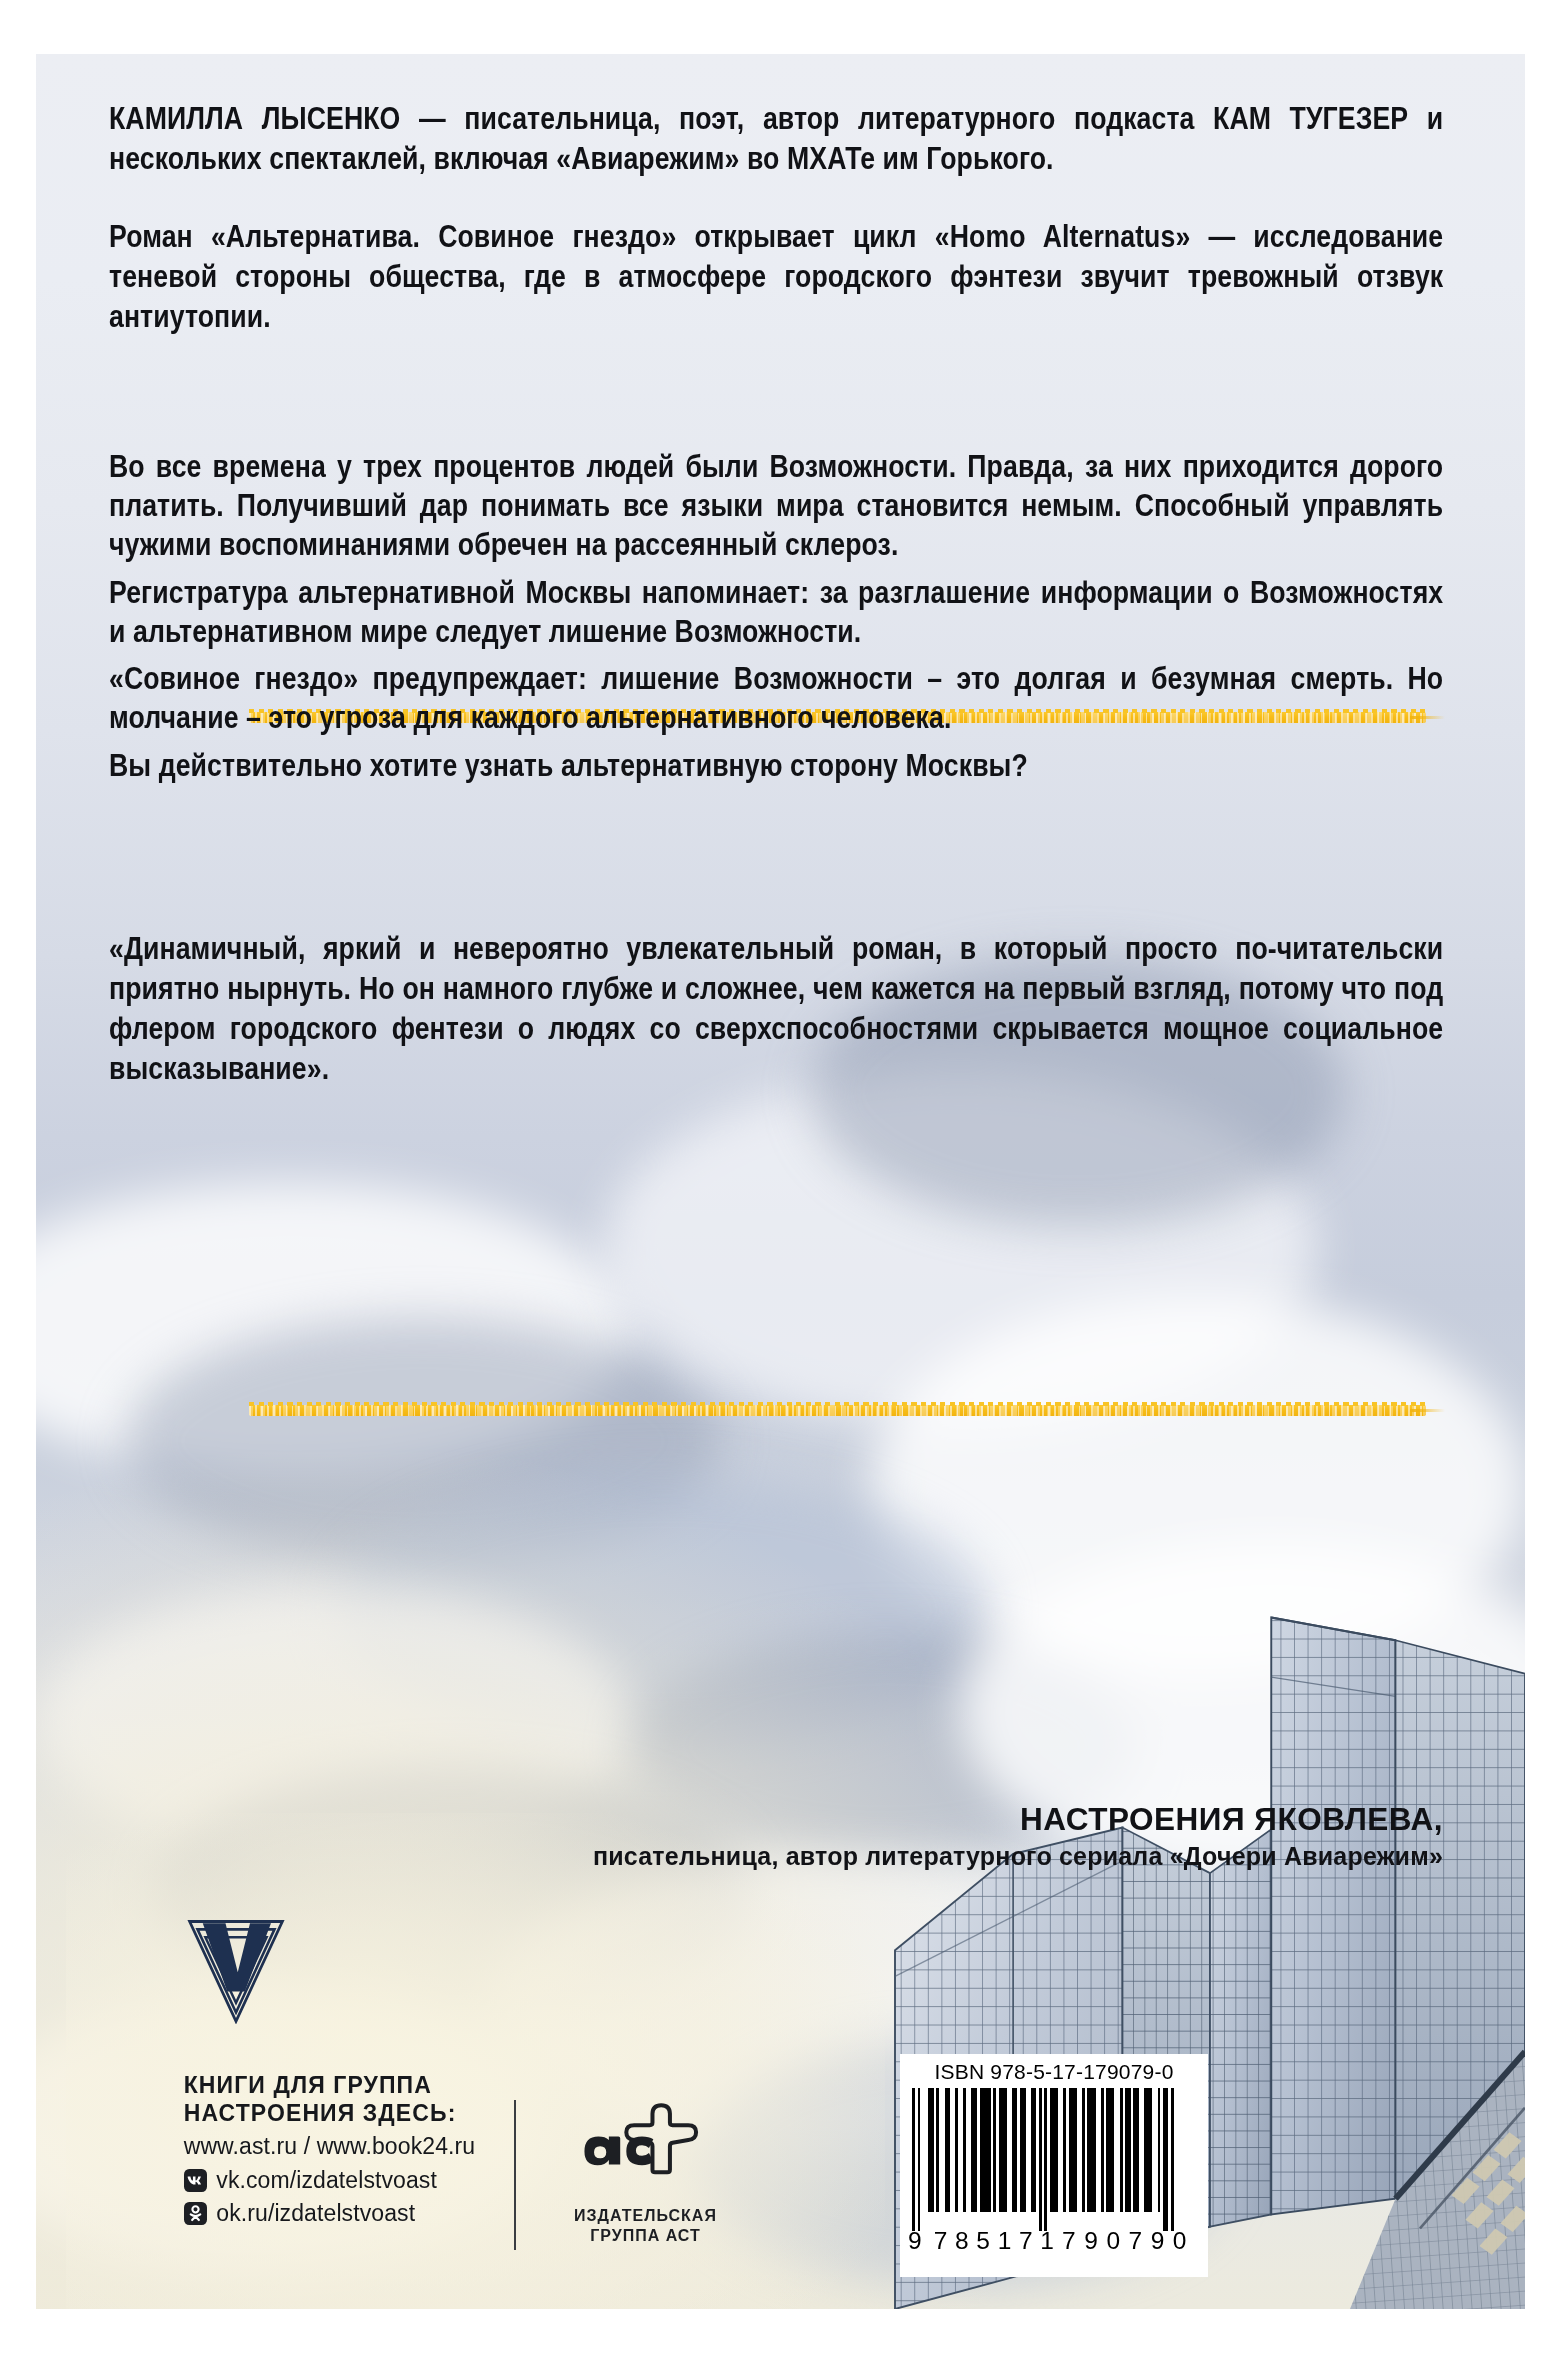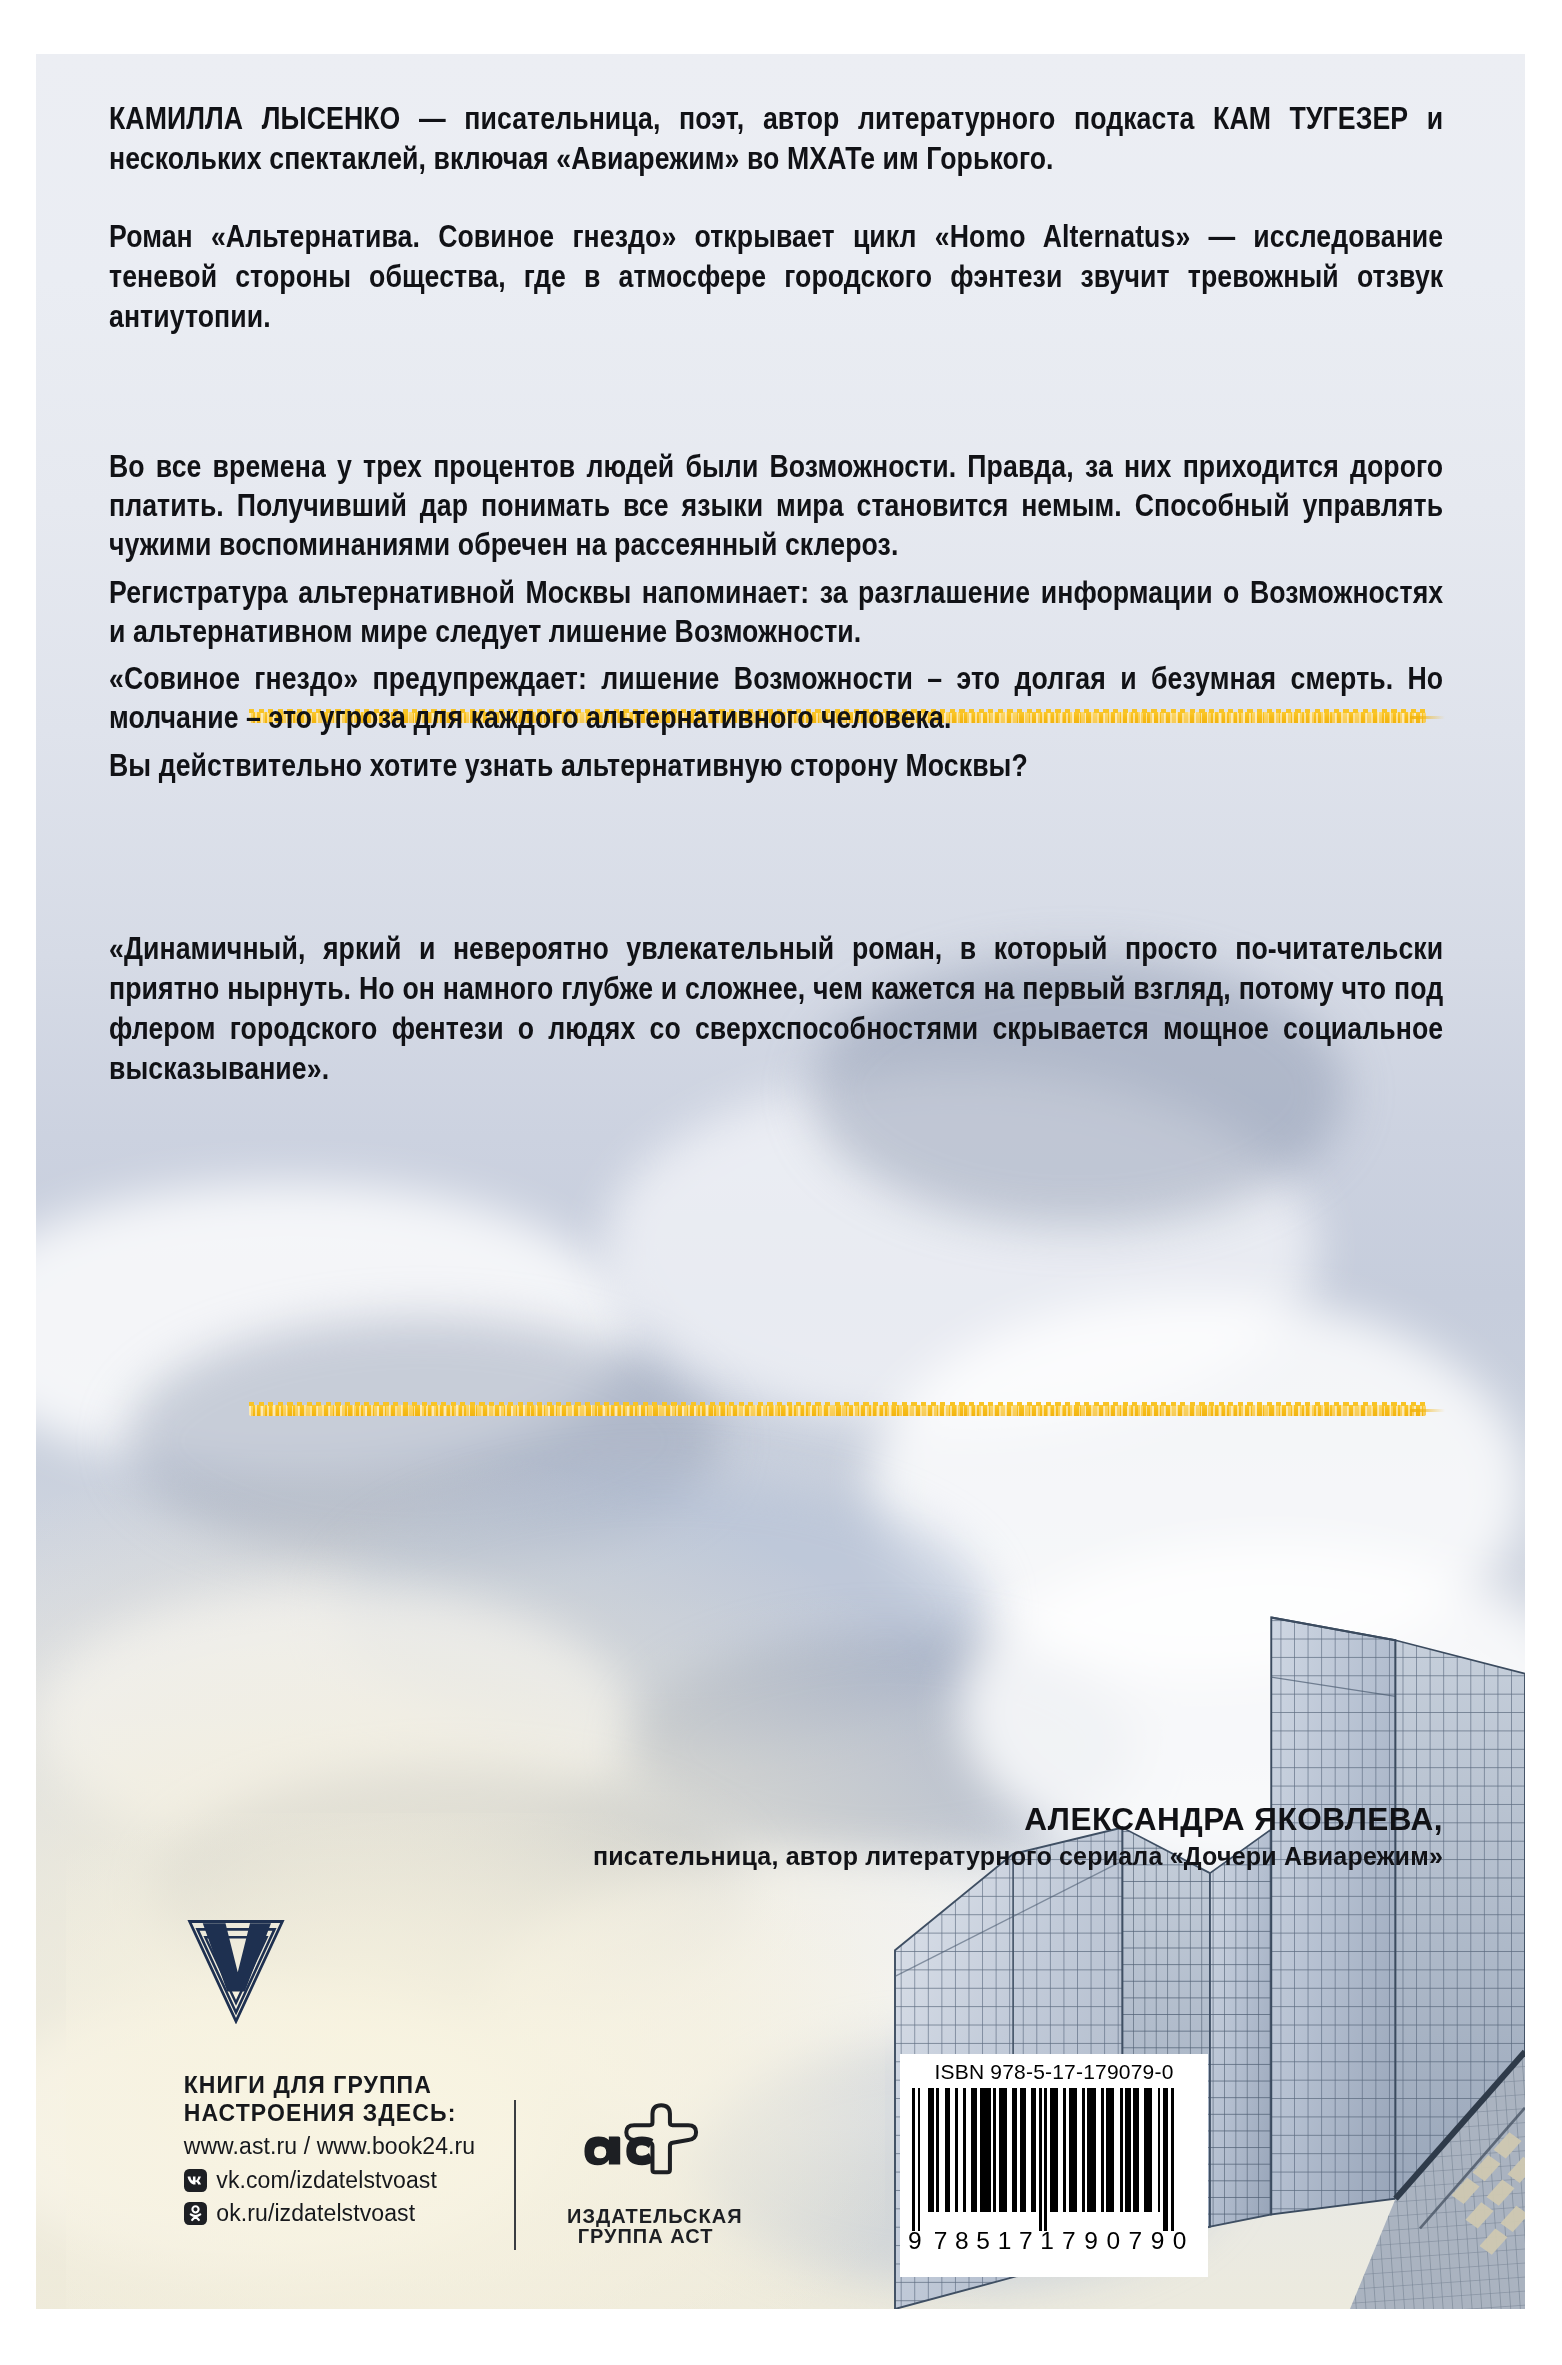--- a/index.html
+++ b/index.html
@@ -134,21 +134,21 @@
 
   
   .vrule{position:absolute;left:332px;top:191px;width:1.7px;height:150px;background:#3a3d42;}
 
   
   .astlogo{position:absolute;left:385px;top:189px;width:157px;height:157px;}
   .astlogo svg{display:block;}
   .astlogo .cap{
     margin-top:2.6px;text-align:center;color:#1d1f23;
     font-family:"Liberation Sans",sans-serif;font-weight:700;
-    font-size:20px;line-height:20px;letter-spacing:1px;
+    font-size:16px;line-height:20px;letter-spacing:1px;
   }
 
   
   .barcode{position:absolute;left:718px;top:145px;width:308px;height:223px;background:#ffffff;}
   .barcode .isbn{
     text-align:center;color:#000;font-family:"Liberation Sans",sans-serif;
     font-weight:400;font-size:21px;letter-spacing:0.2px;padding-top:6.1px;
   }
   .bars{position:absolute;left:12.2px;top:34px;width:280px;height:143px;display:flex;align-items:flex-start;}
   .bars i{display:block;background:#000;height:100%;}
@@ -287,21 +287,21 @@
 
     <div class="divider" id="divider-2">
       <span class="stroke"></span>
         <span class="tail"></span>
     </div>
 
     <div class="blk-blurb">
       <p class="p last-justify">«Динамичный, яркий и невероятно увлекательный роман, в который просто по-читательски приятно нырнуть. Но он намного глубже и сложнее, чем кажется на первый взгляд, потому что под флером городского фентези о людях со сверхспособностями скрывается мощное социальное высказывание».</p>
     </div>
 
-    <div class="attrib" id="attrib-name">АЛЕКСАНДРА ЯКОВЛЕВА,</div>
+    <div class="attrib" id="attrib-name">НАСТРОЕНИЯ ЯКОВЛЕВА,</div>
     <div class="attrib" id="attrib-role">писательница, автор литературного сериала «Дочери Авиарежим»</div>
 
     <div class="footer">
 
       <div class="vlogo">
         <svg viewBox="0 0 112 122" aria-hidden="true">
           <path d="M3 4 H109 L56 118 Z" fill="none" stroke="#1e3050" stroke-width="3.2"></path>
           <path d="M12 13 H100 L56 108 Z" fill="none" stroke="#1e3050" stroke-width="3"></path>
           <path d="M21 22 H91 L56 97 Z" fill="none" stroke="#1e3050" stroke-width="2.8"></path>
           <path d="M18 6 H44 L58 62 L72 6 H96 L66 84 H46 Z" fill="#1e3050"></path>

